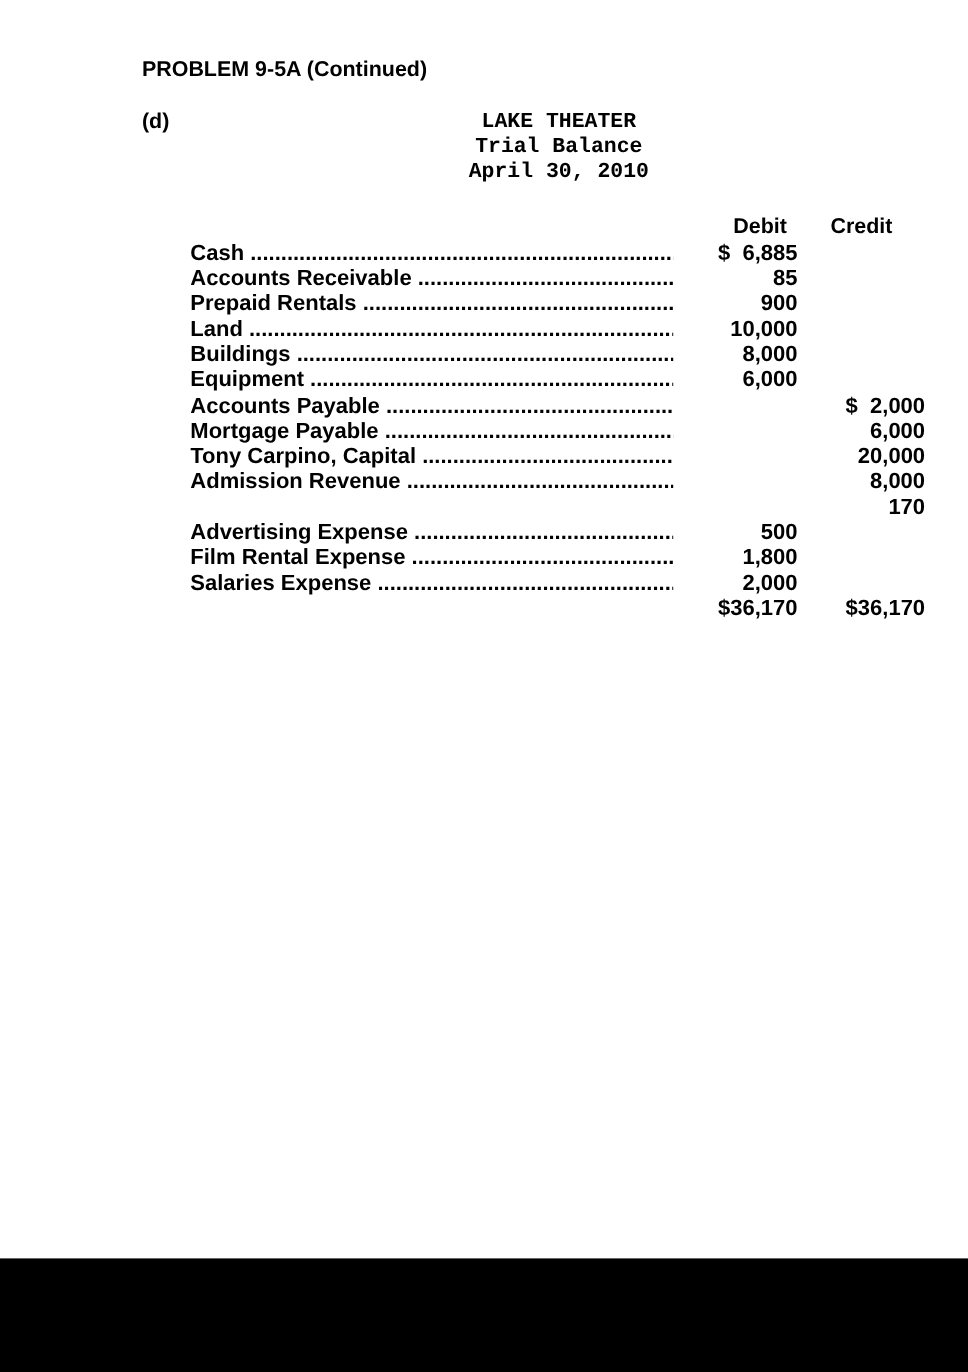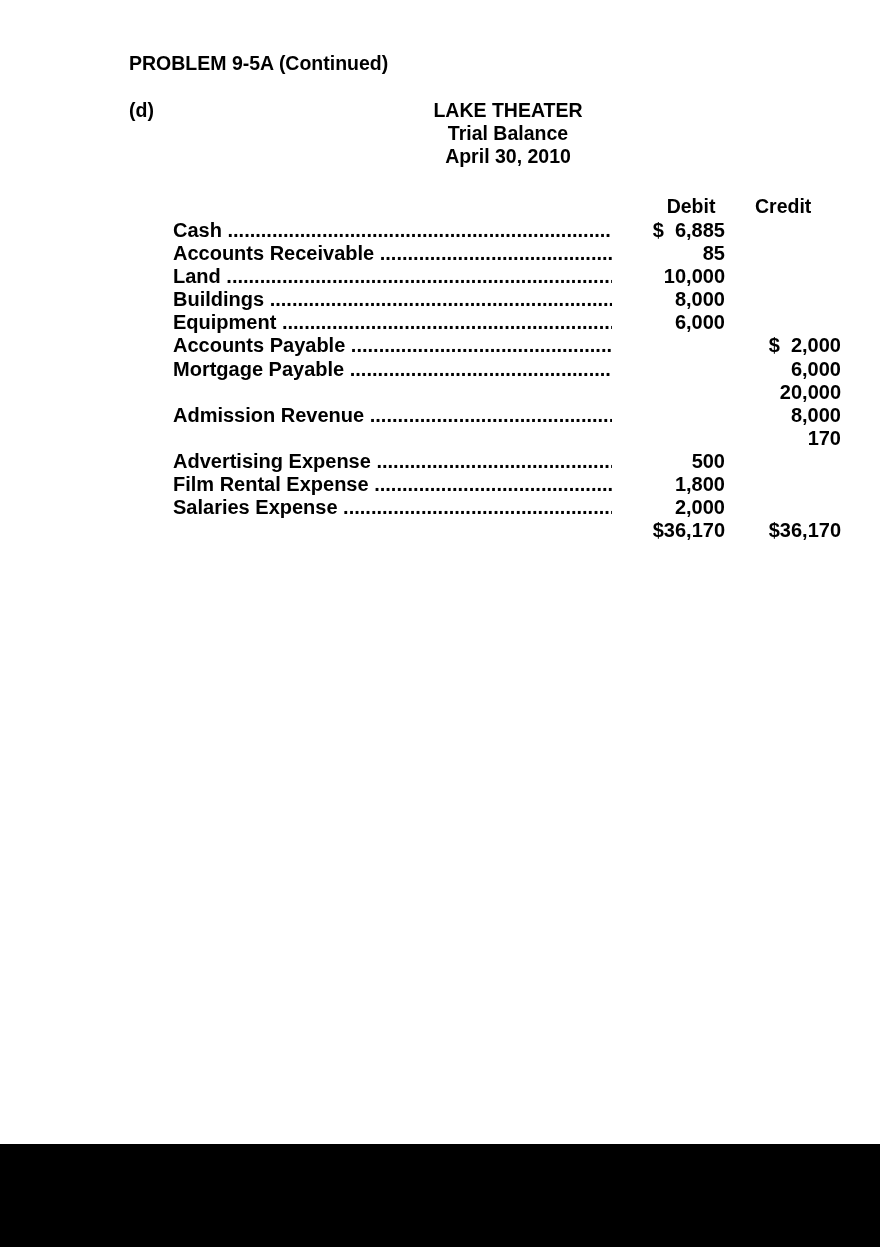--- a/index.html
+++ b/index.html
@@ -5,21 +5,21 @@
     html, body { margin: 0; padding: 0; }
     body {
       width: 880px; height: 1247px; background: #ffffff; position: relative; overflow: hidden;
       font-family: "Liberation Sans", sans-serif; font-weight: bold; color: #000;
     }
     .page { position: absolute; left: 0; top: 0; width: 880px; height: 1144px; background: #fff; }
     .bottom-band { position: absolute; left: 0; top: 1144px; width: 880px; height: 103px; background: #000; }
     .abs { position: absolute; white-space: nowrap; font-size: 19.5px; line-height: 23px; }
     .problem-title { left: 129px; top: 52px; }
     .part-label { left: 129px; top: 99px; }
-    .header-block { left: 380px; top: 99px; width: 256px; text-align: center; }
+    .header-block { left: 380px; top: 99px; width: 256px; text-align: center; font-family: Liberation Mono, monospace; }
     .header-block div { line-height: 23px; }
     .col-head { top: 195px; }
     .debit-head { left: 640px; width: 102px; text-align: center; }
     .credit-head { left: 755px; width: 100px; text-align: left; }
     .rows { position: absolute; left: 173px; top: 219px; width: 700px; }
     .row { position: relative; height: 23.1px; font-size: 20px; line-height: 23px; }
     .acct {
       position: absolute; left: 0; width: 439px; overflow: hidden; white-space: nowrap;
     }
     .acct::after {
@@ -49,20 +49,25 @@
       <span class="acct">Cash</span>
       <span class="debit">$  6,885</span>
       <span class="credit"></span>
     </div>
     <div class="row">
       <span class="acct">Accounts Receivable</span>
       <span class="debit">85</span>
       <span class="credit"></span>
     </div>
     <div class="row">
+      <span class="acct">Prepaid Rentals</span>
+      <span class="debit">900</span>
+      <span class="credit"></span>
+    </div>
+    <div class="row">
       <span class="acct">Land</span>
       <span class="debit">10,000</span>
       <span class="credit"></span>
     </div>
     <div class="row">
       <span class="acct">Buildings</span>
       <span class="debit">8,000</span>
       <span class="credit"></span>
     </div>
     <div class="row">
@@ -74,20 +79,21 @@
       <span class="acct">Accounts Payable</span>
       <span class="debit"></span>
       <span class="credit">$  2,000</span>
     </div>
     <div class="row">
       <span class="acct">Mortgage Payable</span>
       <span class="debit"></span>
       <span class="credit">6,000</span>
     </div>
     <div class="row">
+      <span class="acct">Tony Carpino, Capital</span>
       <span class="debit"></span>
       <span class="credit">20,000</span>
     </div>
     <div class="row">
       <span class="acct">Admission Revenue</span>
       <span class="debit"></span>
       <span class="credit">8,000</span>
     </div>
     <div class="row">
       <span class="debit"></span>

